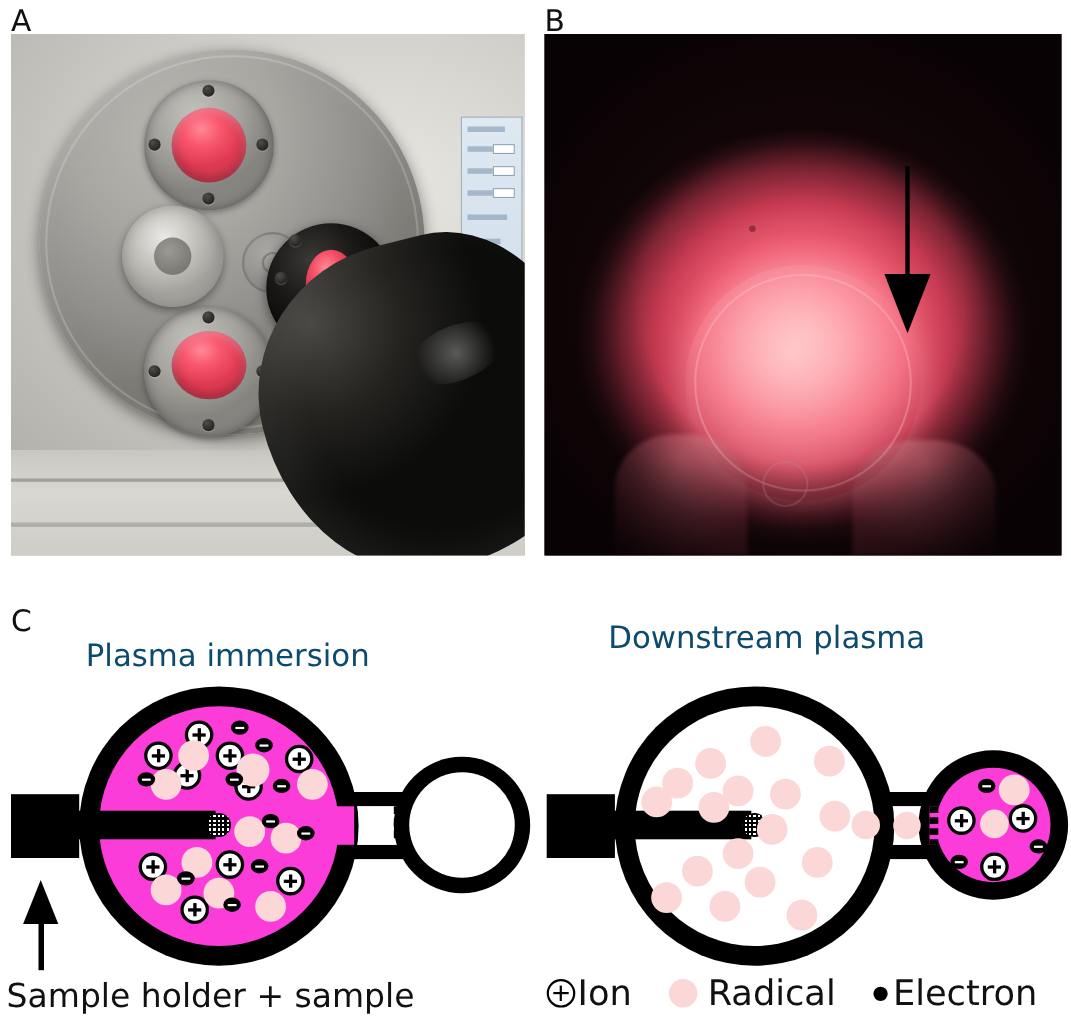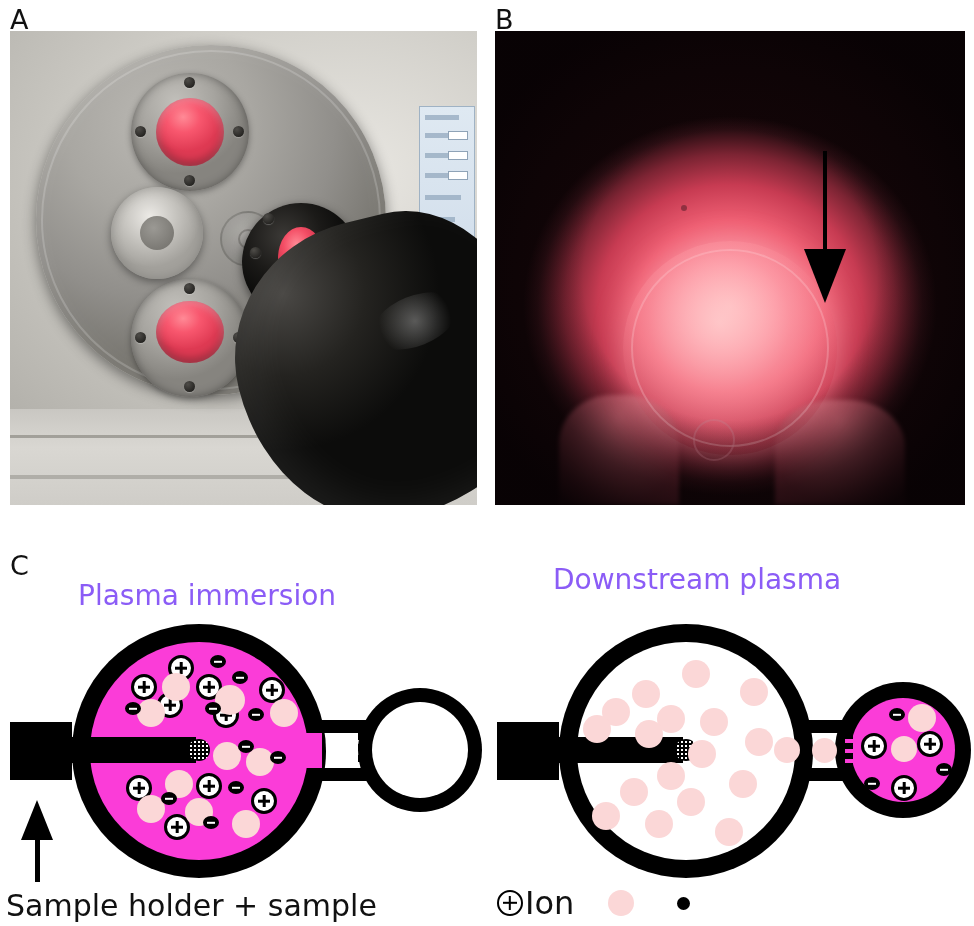--- a/index.html
+++ b/index.html
@@ -85,21 +85,21 @@
   .b-finger{position:absolute;bottom:0;border-radius:44% 44% 0 0;
       background:radial-gradient(60% 80% at 50% 20%, rgba(228,118,133,.75), rgba(150,56,72,.55));
       filter:blur(2px);}
   .b-label{position:absolute;left:202px;top:72px;font-size:44px;color:#000;
       font-family:"DejaVu Sans","Liberation Sans",sans-serif;letter-spacing:.2px;}
   .b-arrowline{position:absolute;left:328px;top:120px;width:4px;height:112px;background:#000;}
   .b-arrowhead{position:absolute;left:309px;top:218px;width:0;height:0;
       border-left:21px solid transparent;border-right:21px solid transparent;border-top:54px solid #000;}
 
   
-  .c-title{position:absolute;font-size:28px;color:#8b5cf6;white-space:nowrap;
+  .c-title{position:absolute;font-size:28px;color:#0c4a6e;white-space:nowrap;
       font-family:"DejaVu Sans","Liberation Sans",sans-serif;}
   .c-caption{position:absolute;font-size:30px;color:#111;white-space:nowrap;
       font-family:"DejaVu Sans","Liberation Sans",sans-serif;}
   .diagram{position:absolute;}
   .chamber{position:absolute;border-radius:50%;background:#000;}
   .chamber-in{position:absolute;border-radius:50%;}
   .sidecirc{position:absolute;border-radius:50%;background:#000;}
   .sidecirc-in{position:absolute;border-radius:50%;}
   .tube-top,.tube-bot{position:absolute;background:#000;}
   .tube-fill{position:absolute;}
@@ -328,17 +328,19 @@
   <div class="electron" style="left:377px;top:157px;width:16px;height:13px;"></div>
 </div>
 
 <div class="legend" style="left:497px;top:884px;">
   <div class="legend-item" style="margin-right:34px;">
     <span class="lg-ion"></span>
     <span class="legend-text">Ion</span>
   </div>
   <div class="legend-item" style="margin-right:34px;">
     <span class="lg-rad"></span>
+    <span class="legend-text">Radical</span>
   </div>
   <div class="legend-item">
     <span class="lg-el"></span>
+    <span class="legend-text">Electron</span>
   </div>
 </div>
 
 </body></html>

